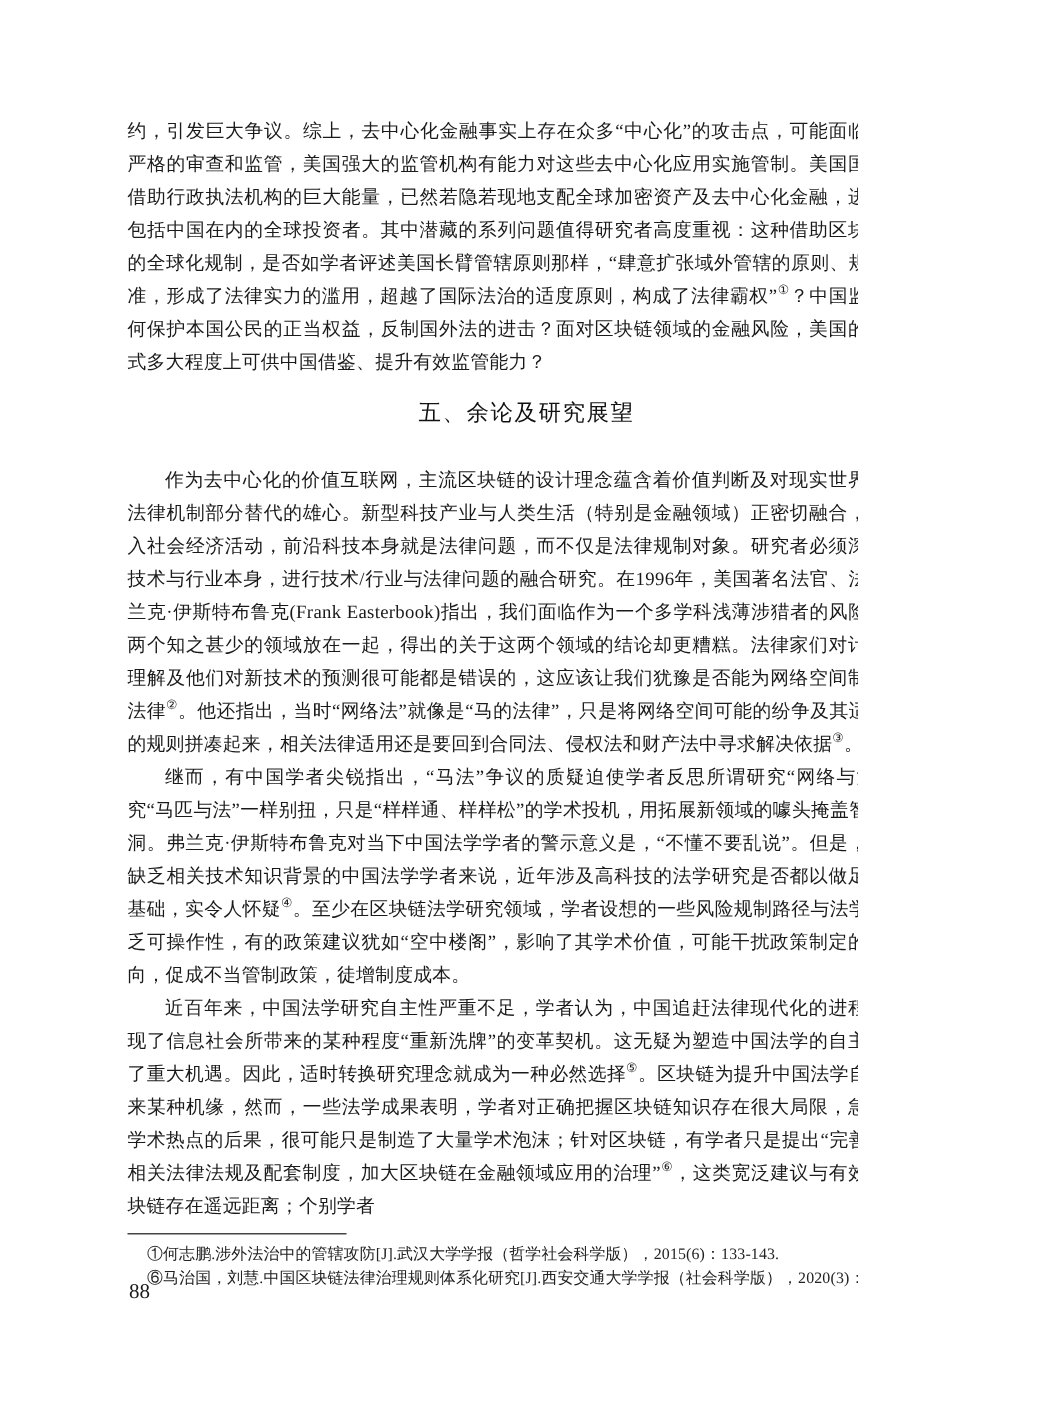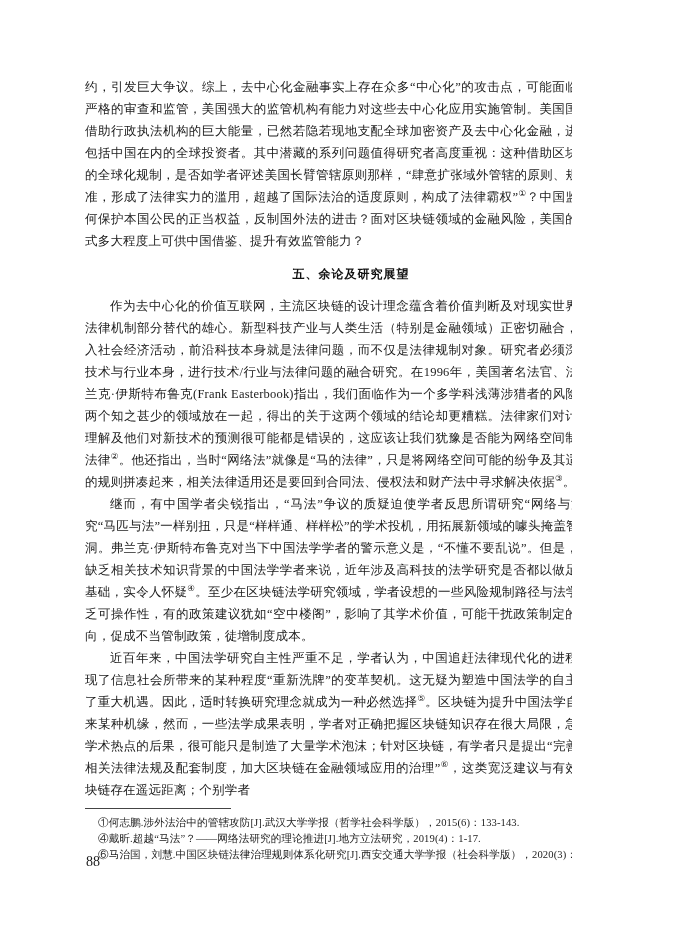--- a/index.html
+++ b/index.html
@@ -32,25 +32,25 @@
   }
   .para.indent {
     text-indent: 2em;
   }
   .para sup {
     font-size: 8.5px;
     line-height: 0;
     vertical-align: super;
   }
   .section-heading {
-    margin: 14px 0 12px 0;
+    margin: 14px 0 24px 0;
     text-align: center;
     font-family: "Liberation Sans", "DejaVu Sans", sans-serif;
-    font-weight: bold;
-    font-size: 12px;
+    font-weight: normal;
+    font-size: 15px;
     color: #111111;
     letter-spacing: 1px;
   }
   .footnotes {
     margin-top: 7px;
   }
   .fn-separator {
     width: 146px;
     height: 0;
     border-top: 1px solid #444444;
@@ -88,21 +88,20 @@
     <div id="paras-after">
         <p class="para indent"><span>作为去中心化的价值互联网，主流区块链的设计理念蕴含着价值判断及对现实世界监管与法律机制部分替代的雄心。新型科技产业与人类生活（特别是金融领域）正密切融合，深度介入社会经济活动，前沿科技本身就是法律问题，而不仅是法律规制对象。研究者必须深入该项技术与行业本身，进行技术/行业与法律问题的融合研究。在1996年，美国著名法官、法学家弗兰克·伊斯特布鲁克(Frank Easterbook)指出，我们面临作为一个多学科浅薄涉猎者的风险，即把两个知之甚少的领域放在一起，得出的关于这两个领域的结论却更糟糕。法律家们对计算机的理解及他们对新技术的预测很可能都是错误的，这应该让我们犹豫是否能为网络空间制定相关法律</span><sup>②</sup><span>。他还指出，当时“网络法”就像是“马的法律”，只是将网络空间可能的纷争及其适用调处的规则拼凑起来，相关法律适用还是要回到合同法、侵权法和财产法中寻求解决依据</span><sup>③</sup><span>。</span></p>
         <p class="para indent"><span>继而，有中国学者尖锐指出，“马法”争议的质疑迫使学者反思所谓研究“网络与法”与研究“马匹与法”一样别扭，只是“样样通、样样松”的学术投机，用拓展新领域的噱头掩盖智识的空洞。弗兰克·伊斯特布鲁克对当下中国法学学者的警示意义是，“不懂不要乱说”。但是，对普遍缺乏相关技术知识背景的中国法学学者来说，近年涉及高科技的法学研究是否都以做足功课为基础，实令人怀疑</span><sup>④</sup><span>。至少在区块链法学研究领域，学者设想的一些风险规制路径与法学思考缺乏可操作性，有的政策建议犹如“空中楼阁”，影响了其学术价值，可能干扰政策制定的正确方向，促成不当管制政策，徒增制度成本。</span></p>
         <p class="para indent"><span>近百年来，中国法学研究自主性严重不足，学者认为，中国追赶法律现代化的进程中，出现了信息社会所带来的某种程度“重新洗牌”的变革契机。这无疑为塑造中国法学的自主性提供了重大机遇。因此，适时转换研究理念就成为一种必然选择</span><sup>⑤</sup><span>。区块链为提升中国法学自主性带来某种机缘，然而，一些法学成果表明，学者对正确把握区块链知识存在很大局限，急于追逐学术热点的后果，很可能只是制造了大量学术泡沫；针对区块链，有学者只是提出“完善区块链相关法律法规及配套制度，加大区块链在金融领域应用的治理”</span><sup>⑥</sup><span>，这类宽泛建议与有效规制区块链存在遥远距离；个别学者</span></p>
       </div>
 
     <div class="footnotes">
       <div class="fn-separator"></div>
       <div id="footnote-list">
           <p class="footnote"><span>①</span><span>何志鹏.涉外法治中的管辖攻防[J].武汉大学学报（哲学社会科学版），2015(6)：133-143.</span></p>
-          <p class="footnote"><span>④</span><span>戴昕.超越“马法”？——网络法研究的理论推进[J].地方立法研究，2019(4)：1-17.</span></p>
           <p class="footnote"><span>⑥</span><span>马治国，刘慧.中国区块链法律治理规则体系化研究[J].西安交通大学学报（社会科学版），2020(3)：80-80.</span></p>
         </div>
     </div>
 
   </div>
 
   <div class="page-number">88</div>
 </div>
 
 </body></html>

